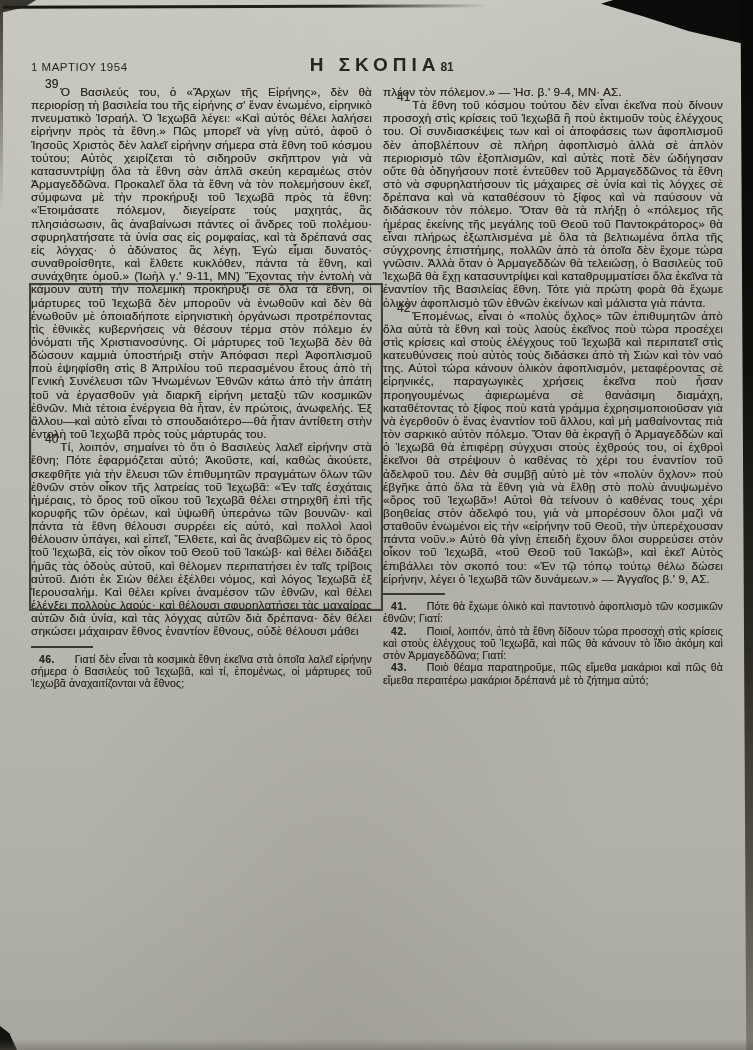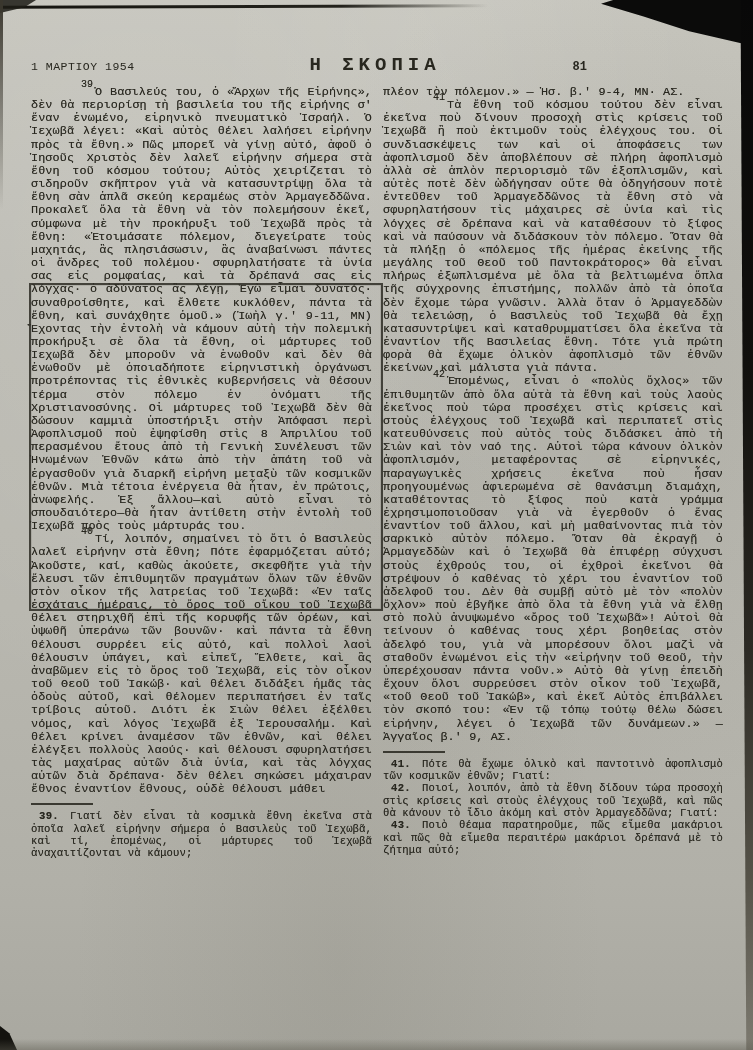--- a/index.html
+++ b/index.html
@@ -5,21 +5,21 @@
 <style>
   html,body{margin:0;padding:0;background:#444;}
   .page{
     position:relative;width:753px;height:1050px;overflow:hidden;margin:0 auto;
     background:
       radial-gradient(ellipse at 18% 22%, rgba(255,255,255,0.10), transparent 42%),
       radial-gradient(ellipse at 78% 38%, rgba(96,94,84,0.10), transparent 46%),
       radial-gradient(ellipse at 45% 92%, rgba(118,116,104,0.16), transparent 45%),
       radial-gradient(ellipse at 60% 8%, rgba(255,255,255,0.08), transparent 38%),
       linear-gradient(180deg,#c6c5bd 0%,#bcbbb3 26%,#b8b7af 58%,#b1b0a8 84%,#a9a8a0 100%);
-    font-family:Liberation Mono, monospace;
+    font-family:Liberation Sans, sans-serif;
     color:#28271f;
   }
   
   .edge-top{position:absolute;top:5px;left:0;width:488px;height:3px;
     background:linear-gradient(90deg,#15140f,#23221c 70%,rgba(35,34,28,0));transform:rotate(-0.2deg);}
   .corner-tl{position:absolute;top:0;left:0;width:36px;height:13px;background:#1d1c16;
     clip-path:polygon(0 0,100% 0,68% 55%,0 100%);opacity:.85;}
   .corner-tr{position:absolute;top:0;right:0;width:152px;height:46px;background:#0b0b0a;
     clip-path:polygon(8% 0,100% 0,100% 100%,58% 68%,28% 36%,0 8%);}
   .edge-right{position:absolute;top:0;right:0;width:16px;height:100%;
@@ -28,33 +28,33 @@
   .edge-left{position:absolute;top:0;left:0;width:3px;height:210px;
     background:linear-gradient(180deg,#3a372e,rgba(58,55,46,0));}
   .corner-bl{position:absolute;bottom:0;left:0;width:17px;height:24px;background:#13120e;
     clip-path:polygon(0 0,55% 30%,100% 100%,0 100%);}
   .bottom-smudge{position:absolute;bottom:0;left:0;width:100%;height:11px;
     background:linear-gradient(180deg,rgba(92,90,79,0),rgba(92,90,79,0.45));}
   
   .hdr{position:absolute;top:54px;left:31px;right:34px;display:flex;align-items:baseline;}
   .hdr .date{flex:1;font-size:11.5px;letter-spacing:.5px;}
   .hdr .masthead{flex:0 0 auto;font-size:19px;font-weight:bold;letter-spacing:5px;}
-  .hdr .pageno{flex:1;text-align:center;font-size:12px;font-weight:bold;}
+  .hdr .pageno{flex:1;text-align:left;font-size:12px;font-weight:bold;}
   
   .col{position:absolute;top:86px;width:341px;text-align:justify;
     font-size:11.8px;line-height:13.15px;letter-spacing:.1px;
     text-shadow:0 0 .35px rgba(40,39,31,.55);}
   .col-left{left:31px;}
   .col-right{left:383px;width:340px;}
   .para{margin:0;text-indent:14px;}
   .para.noindent{text-indent:0;}
-  .pnum{font-size:10px;line-height:0;position:relative;top:-3px;letter-spacing:0;padding-right:2px;margin-left:36px;}
+  .pnum{font-size:12px;line-height:0;position:relative;top:-3px;letter-spacing:0;padding-right:2px;}
   .fn-rule{width:62px;height:0;border-top:2px solid #3a3931;margin:7px 0 5px 0;}
   .fn{margin:0;font-size:10.6px;line-height:12.3px;text-indent:8px;}
-  .fn .fnum{font-weight:bold;letter-spacing:.3px;padding-right:11px;}
+  .fn .fnum{font-weight:bold;letter-spacing:.3px;padding-right:20px;}
   
   .mark-box{position:absolute;left:29px;top:283px;width:350px;height:324px;
     border:2px solid rgba(49,48,40,.88);pointer-events:none;
     box-shadow:inset 0 0 0 .5px rgba(49,48,40,.25);}
 </style>
 </head>
 <body>
 
 <div class="page">
 
@@ -69,21 +69,21 @@
   <div class="hdr">
     <span class="date">1 ΜΑΡΤΙΟΥ 1954</span>
     <span class="masthead">Η ΣΚΟΠΙΑ</span>
     <span class="pageno">81</span>
   </div>
 
   <div class="col col-left">
     <p class="para"><sup class="pnum">39</sup><span>Ὁ Βασιλεύς του, ὁ «Ἄρχων τῆς Εἰρήνης», δὲν θὰ περιορίσῃ τὴ βασιλεία του τῆς εἰρήνης σ' ἕναν ἑνωμένο, εἰρηνικὸ πνευματικὸ Ἰσραήλ. Ὁ Ἰεχωβᾶ λέγει: «Καὶ αὐτὸς θέλει λαλήσει εἰρήνην πρὸς τὰ ἔθνη.» Πῶς μπορεῖ νὰ γίνῃ αὐτό, ἀφοῦ ὁ Ἰησοῦς Χριστὸς δὲν λαλεῖ εἰρήνην σήμερα στὰ ἔθνη τοῦ κόσμου τούτου; Αὐτὸς χειρίζεται τὸ σιδηροῦν σκῆπτρον γιὰ νὰ κατασυντρίψῃ ὅλα τὰ ἔθνη σὰν ἁπλᾶ σκεύη κεραμέως στὸν Ἁρμαγεδδῶνα. Προκαλεῖ ὅλα τὰ ἔθνη νὰ τὸν πολεμήσουν ἐκεῖ, σύμφωνα μὲ τὴν προκήρυξι τοῦ Ἰεχωβᾶ πρὸς τὰ ἔθνη: «Ἑτοιμάσατε πόλεμον, διεγείρατε τοὺς μαχητάς, ἃς πλησιάσωσιν, ἃς ἀναβαίνωσι πάντες οἱ ἄνδρες τοῦ πολέμου· σφυρηλατήσατε τὰ ὑνία σας εἰς ρομφαίας, καὶ τὰ δρέπανά σας εἰς λόγχας· ὁ ἀδύνατος ἃς λέγῃ, Ἐγὼ εἶμαι δυνατός· συναθροίσθητε, καὶ ἔλθετε κυκλόθεν, πάντα τὰ ἔθνη, καὶ συνάχθητε ὁμοῦ.» (Ἰωὴλ γ.' 9-11, ΜΝ) Ἔχοντας τὴν ἐντολὴ νὰ κάμουν αὐτὴ τὴν πολεμικὴ προκήρυξι σὲ ὅλα τὰ ἔθνη, οἱ μάρτυρες τοῦ Ἰεχωβᾶ δὲν μποροῦν νὰ ἑνωθοῦν καὶ δὲν θὰ ἑνωθοῦν μὲ ὁποιαδήποτε εἰρηνιστικὴ ὀργάνωσι προτρέποντας τὶς ἐθνικὲς κυβερνήσεις νὰ θέσουν τέρμα στὸν πόλεμο ἐν ὀνόματι τῆς Χριστιανοσύνης. Οἱ μάρτυρες τοῦ Ἰεχωβᾶ δὲν θὰ δώσουν καμμιὰ ὑποστήριξι στὴν Ἀπόφασι περὶ Ἀφοπλισμοῦ ποὺ ἐψηφίσθη στὶς 8 Ἀπριλίου τοῦ περασμένου ἔτους ἀπὸ τὴ Γενικὴ Συνέλευσι τῶν Ἡνωμένων Ἐθνῶν κάτω ἀπὸ τὴν ἀπάτη τοῦ νὰ ἐργασθοῦν γιὰ διαρκῆ εἰρήνη μεταξὺ τῶν κοσμικῶν ἐθνῶν. Μιὰ τέτοια ἐνέργεια θὰ ἦταν, ἐν πρώτοις, ἀνωφελής. Ἐξ ἄλλου—καὶ αὐτὸ εἶναι τὸ σπουδαιότερο—θὰ ἦταν ἀντίθετη στὴν ἐντολὴ τοῦ Ἰεχωβᾶ πρὸς τοὺς μάρτυράς του.</span></p>
     <p class="para"><sup class="pnum">40</sup><span>Τί, λοιπόν, σημαίνει τὸ ὅτι ὁ Βασιλεὺς λαλεῖ εἰρήνην στὰ ἔθνη; Πότε ἐφαρμόζεται αὐτό; Ἀκοῦστε, καί, καθὼς ἀκούετε, σκεφθῆτε γιὰ τὴν ἔλευσι τῶν ἐπιθυμητῶν πραγμάτων ὅλων τῶν ἐθνῶν στὸν οἶκον τῆς λατρείας τοῦ Ἰεχωβᾶ: «Ἐν ταῖς ἐσχάταις ἡμέραις, τὸ ὄρος τοῦ οἴκου τοῦ Ἰεχωβᾶ θέλει στηριχθῆ ἐπὶ τῆς κορυφῆς τῶν ὀρέων, καὶ ὑψωθῆ ὑπεράνω τῶν βουνῶν· καὶ πάντα τὰ ἔθνη θέλουσι συρρέει εἰς αὐτό, καὶ πολλοὶ λαοὶ θέλουσιν ὑπάγει, καὶ εἰπεῖ, Ἔλθετε, καὶ ἃς ἀναβῶμεν εἰς τὸ ὄρος τοῦ Ἰεχωβᾶ, εἰς τὸν οἶκον τοῦ Θεοῦ τοῦ Ἰακώβ· καὶ θέλει διδάξει ἡμᾶς τὰς ὁδοὺς αὐτοῦ, καὶ θέλομεν περιπατήσει ἐν ταῖς τρίβοις αὐτοῦ. Διότι ἐκ Σιὼν θέλει ἐξέλθει νόμος, καὶ λόγος Ἰεχωβᾶ ἐξ Ἰερουσαλήμ. Καὶ θέλει κρίνει ἀναμέσον τῶν ἐθνῶν, καὶ θέλει ἐλέγξει πολλοὺς λαούς· καὶ θέλουσι σφυρηλατήσει τὰς μαχαίρας αὐτῶν διὰ ὑνία, καὶ τὰς λόγχας αὐτῶν διὰ δρέπανα· δὲν θέλει σηκώσει μάχαιραν ἔθνος ἐναντίον ἔθνους, οὐδὲ θέλουσι μάθει</span></p>
     <div class="fn-rule"></div>
-    <p class="fn"><span class="fnum">39.</span><span>Γιατί δὲν εἶναι τὰ κοσμικὰ ἔθνη ἐκεῖνα στὰ ὁποῖα λαλεῖ εἰρήνην σήμερα ὁ Βασιλεὺς τοῦ Ἰεχωβᾶ, καὶ τί, ἑπομένως, οἱ μάρτυρες τοῦ Ἰεχωβᾶ ἀναχαιτίζονται νὰ κάμουν;</span></p>
+    <p class="fn"><span class="fnum">46.</span><span>Γιατί δὲν εἶναι τὰ κοσμικὰ ἔθνη ἐκεῖνα στὰ ὁποῖα λαλεῖ εἰρήνην σήμερα ὁ Βασιλεὺς τοῦ Ἰεχωβᾶ, καὶ τί, ἑπομένως, οἱ μάρτυρες τοῦ Ἰεχωβᾶ ἀναχαιτίζονται νὰ ἔθνος;</span></p>
   </div>
 
   <div class="col col-right">
     <p class="para noindent">πλέον τὸν πόλεμον.» — Ἡσ. β.' 9-4, ΜΝ· ΑΣ.</p>
     <p class="para"><sup class="pnum">41</sup><span>Τὰ ἔθνη τοῦ κόσμου τούτου δὲν εἶναι ἐκεῖνα ποὺ δίνουν προσοχὴ στὶς κρίσεις τοῦ Ἰεχωβᾶ ἢ ποὺ ἐκτιμοῦν τοὺς ἐλέγχους του. Οἱ συνδιασκέψεις των καὶ οἱ ἀποφάσεις των ἀφοπλισμοῦ δὲν ἀποβλέπουν σὲ πλήρη ἀφοπλισμὸ ἀλλὰ σὲ ἁπλὸν περιορισμὸ τῶν ἐξοπλισμῶν, καὶ αὐτὲς ποτὲ δὲν ὡδήγησαν οὔτε θὰ ὁδηγήσουν ποτὲ ἐντεῦθεν τοῦ Ἁρμαγεδδῶνος τὰ ἔθνη στὸ νὰ σφυρηλατήσουν τὶς μάχαιρες σὲ ὑνία καὶ τὶς λόγχες σὲ δρέπανα καὶ νὰ καταθέσουν τὸ ξίφος καὶ νὰ παύσουν νὰ διδάσκουν τὸν πόλεμο. Ὅταν θὰ τὰ πλήξῃ ὁ «πόλεμος τῆς ἡμέρας ἐκείνης τῆς μεγάλης τοῦ Θεοῦ τοῦ Παντοκράτορος» θὰ εἶναι πλήρως ἐξωπλισμένα μὲ ὅλα τὰ βελτιωμένα ὅπλα τῆς σύγχρονης ἐπιστήμης, πολλῶν ἀπὸ τὰ ὁποῖα δὲν ἔχομε τώρα γνῶσιν. Ἀλλὰ ὅταν ὁ Ἁρμαγεδδὼν θὰ τελειώσῃ, ὁ Βασιλεὺς τοῦ Ἰεχωβᾶ θὰ ἔχῃ κατασυντρίψει καὶ καταθρυμματίσει ὅλα ἐκεῖνα τὰ ἐναντίον τῆς Βασιλείας ἔθνη. Τότε γιὰ πρώτη φορὰ θὰ ἔχωμε ὁλικὸν ἀφοπλισμὸ τῶν ἐθνῶν ἐκείνων καὶ μάλιστα γιὰ πάντα.</span></p>
     <p class="para"><sup class="pnum">42</sup><span>Ἑπομένως, εἶναι ὁ «πολὺς ὄχλος» τῶν ἐπιθυμητῶν ἀπὸ ὅλα αὐτὰ τὰ ἔθνη καὶ τοὺς λαοὺς ἐκεῖνος ποὺ τώρα προσέχει στὶς κρίσεις καὶ στοὺς ἐλέγχους τοῦ Ἰεχωβᾶ καὶ περιπατεῖ στὶς κατευθύνσεις ποὺ αὐτὸς τοὺς διδάσκει ἀπὸ τὴ Σιὼν καὶ τὸν ναό της. Αὐτοὶ τώρα κάνουν ὁλικὸν ἀφοπλισμόν, μεταφέροντας σὲ εἰρηνικές, παραγωγικὲς χρήσεις ἐκεῖνα ποὺ ἦσαν προηγουμένως ἀφιερωμένα σὲ θανάσιμη διαμάχη, καταθέτοντας τὸ ξίφος ποὺ κατὰ γράμμα ἐχρησιμοποιοῦσαν γιὰ νὰ ἐγερθοῦν ὁ ἕνας ἐναντίον τοῦ ἄλλου, καὶ μὴ μαθαίνοντας πιὰ τὸν σαρκικὸ αὐτὸν πόλεμο. Ὅταν θὰ ἐκραγῇ ὁ Ἁρμαγεδδὼν καὶ ὁ Ἰεχωβᾶ θὰ ἐπιφέρῃ σύγχυσι στοὺς ἐχθρούς του, οἱ ἐχθροὶ ἐκεῖνοι θὰ στρέψουν ὁ καθένας τὸ χέρι του ἐναντίον τοῦ ἀδελφοῦ του. Δὲν θὰ συμβῇ αὐτὸ μὲ τὸν «πολὺν ὄχλον» ποὺ ἐβγῆκε ἀπὸ ὅλα τὰ ἔθνη γιὰ νὰ ἔλθῃ στὸ πολὺ ἀνυψωμένο «ὄρος τοῦ Ἰεχωβᾶ»! Αὐτοὶ θὰ τείνουν ὁ καθένας τους χέρι βοηθείας στὸν ἀδελφό του, γιὰ νὰ μπορέσουν ὅλοι μαζὶ νὰ σταθοῦν ἑνωμένοι εἰς τὴν «εἰρήνην τοῦ Θεοῦ, τὴν ὑπερέχουσαν πάντα νοῦν.» Αὐτὸ θὰ γίνῃ ἐπειδὴ ἔχουν ὅλοι συρρεύσει στὸν οἶκον τοῦ Ἰεχωβᾶ, «τοῦ Θεοῦ τοῦ Ἰακώβ», καὶ ἐκεῖ Αὐτὸς ἐπιβάλλει τὸν σκοπό του: «Ἐν τῷ τόπῳ τούτῳ θέλω δώσει εἰρήνην, λέγει ὁ Ἰεχωβᾶ τῶν δυνάμεων.» — Ἁγγαῖος β.' 9, ΑΣ.</span></p>
     <div class="fn-rule"></div>
     <p class="fn"><span class="fnum">41.</span><span>Πότε θὰ ἔχωμε ὁλικὸ καὶ παντοτινὸ ἀφοπλισμὸ τῶν κοσμικῶν ἐθνῶν; Γιατί:</span></p>
     <p class="fn"><span class="fnum">42.</span><span>Ποιοί, λοιπόν, ἀπὸ τὰ ἔθνη δίδουν τώρα προσοχὴ στὶς κρίσεις καὶ στοὺς ἐλέγχους τοῦ Ἰεχωβᾶ, καὶ πῶς θὰ κάνουν τὸ ἴδιο ἀκόμη καὶ στὸν Ἁρμαγεδδῶνα; Γιατί:</span></p>
     <p class="fn"><span class="fnum">43.</span><span>Ποιὸ θέαμα παρατηροῦμε, πῶς εἴμεθα μακάριοι καὶ πῶς θὰ εἴμεθα περαιτέρω μακάριοι δρέπανά μὲ τὸ ζήτημα αὐτό;</span></p>

